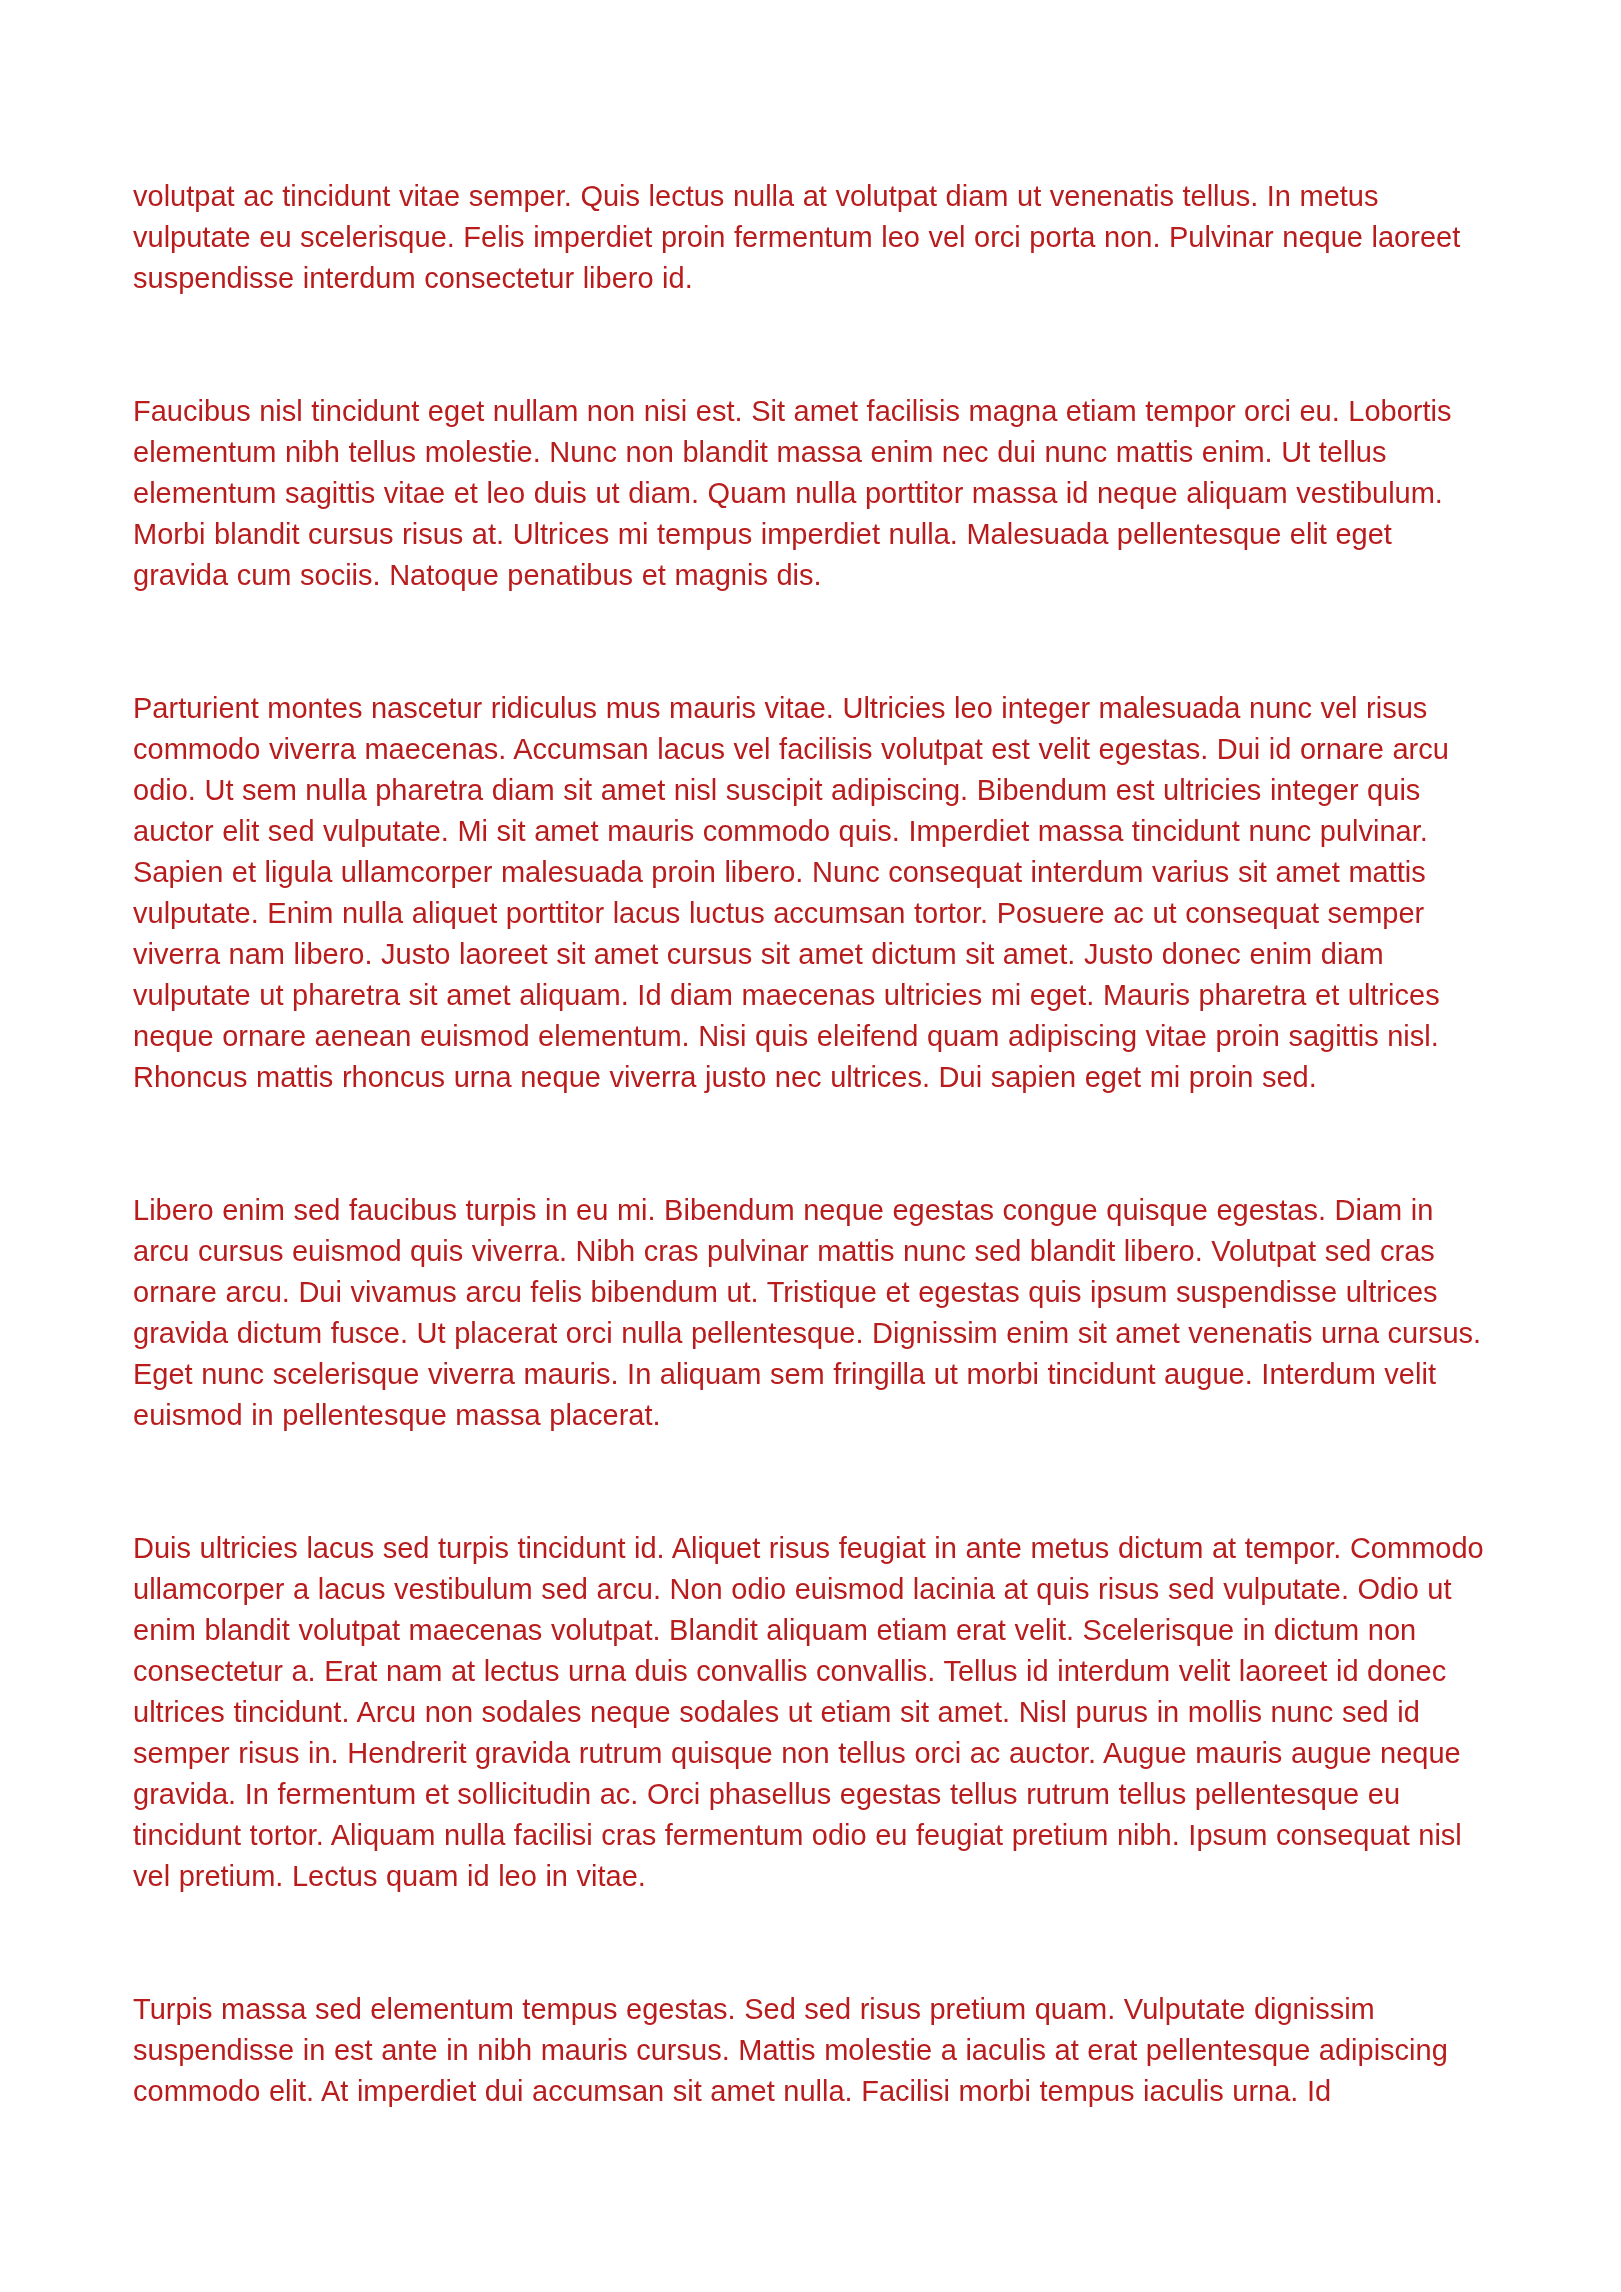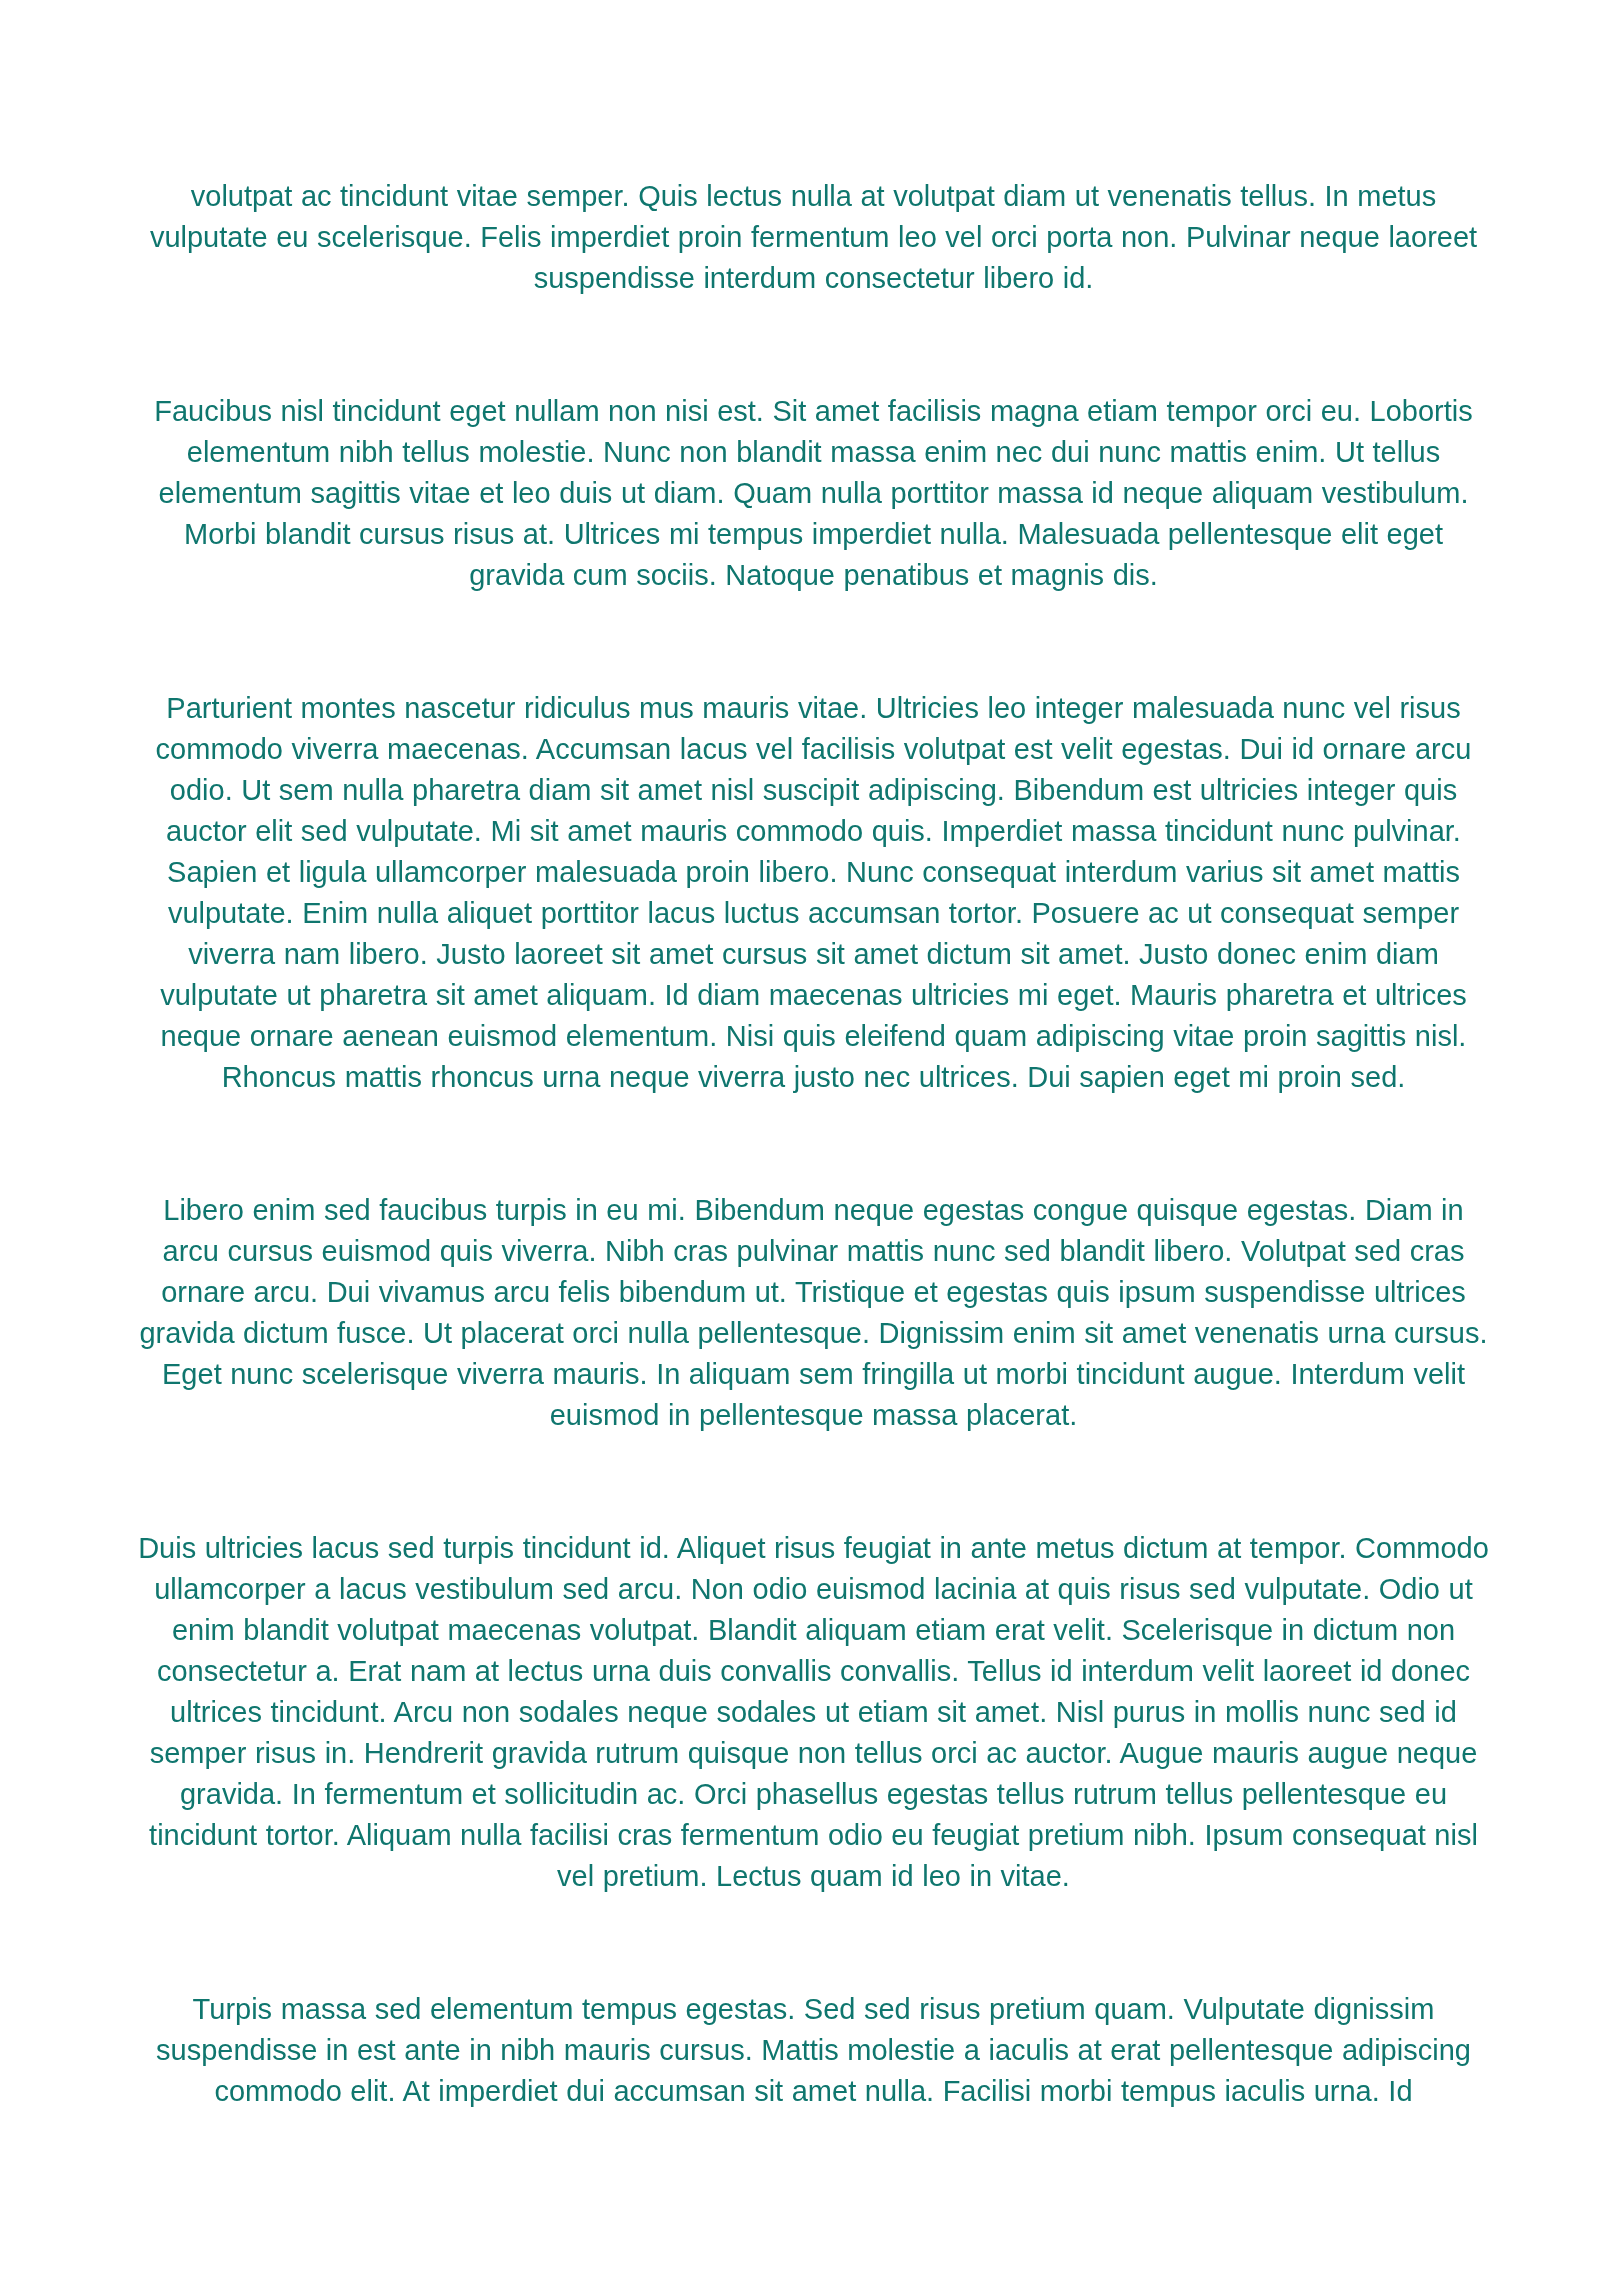--- a/index.html
+++ b/index.html
@@ -16,24 +16,24 @@
     box-sizing: border-box;
     width: 1621px;
     height: 2293px;
     background: #ffffff;
     padding: 176px 127px 0 133px;
   }
   .page p {
     font-family: "Liberation Sans", "DejaVu Sans", sans-serif;
     font-size: 29px;
     line-height: 41px;
-    color: #0f766e;
+    color: #b91c1c;
     margin: 0 0 92px 0;
     max-width: 1362px;
-    text-align: center;
+    text-align: left;
     word-spacing: 0.5px;
   }
 </style>
 </head>
 <body>
 
 <div class="page">
   <p>volutpat ac tincidunt vitae semper. Quis lectus nulla at volutpat diam ut venenatis tellus. In metus vulputate eu scelerisque. Felis imperdiet proin fermentum leo vel orci porta non. Pulvinar neque laoreet suspendisse interdum consectetur libero id.</p>
   <p>Faucibus nisl tincidunt eget nullam non nisi est. Sit amet facilisis magna etiam tempor orci eu. Lobortis elementum nibh tellus molestie. Nunc non blandit massa enim nec dui nunc mattis enim. Ut tellus elementum sagittis vitae et leo duis ut diam. Quam nulla porttitor massa id neque aliquam vestibulum. Morbi blandit cursus risus at. Ultrices mi tempus imperdiet nulla. Malesuada pellentesque elit eget gravida cum sociis. Natoque penatibus et magnis dis.</p>
   <p>Parturient montes nascetur ridiculus mus mauris vitae. Ultricies leo integer malesuada nunc vel risus commodo viverra maecenas. Accumsan lacus vel facilisis volutpat est velit egestas. Dui id ornare arcu odio. Ut sem nulla pharetra diam sit amet nisl suscipit adipiscing. Bibendum est ultricies integer quis auctor elit sed vulputate. Mi sit amet mauris commodo quis. Imperdiet massa tincidunt nunc pulvinar. Sapien et ligula ullamcorper malesuada proin libero. Nunc consequat interdum varius sit amet mattis vulputate. Enim nulla aliquet porttitor lacus luctus accumsan tortor. Posuere ac ut consequat semper viverra nam libero. Justo laoreet sit amet cursus sit amet dictum sit amet. Justo donec enim diam vulputate ut pharetra sit amet aliquam. Id diam maecenas ultricies mi eget. Mauris pharetra et ultrices neque ornare aenean euismod elementum. Nisi quis eleifend quam adipiscing vitae proin sagittis nisl. Rhoncus mattis rhoncus urna neque viverra justo nec ultrices. Dui sapien eget mi proin sed.</p>

